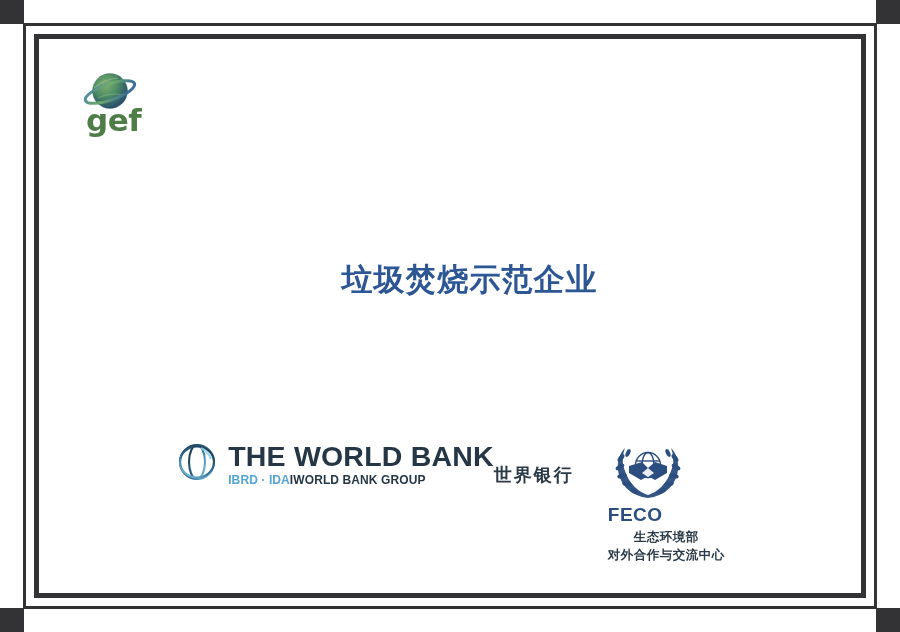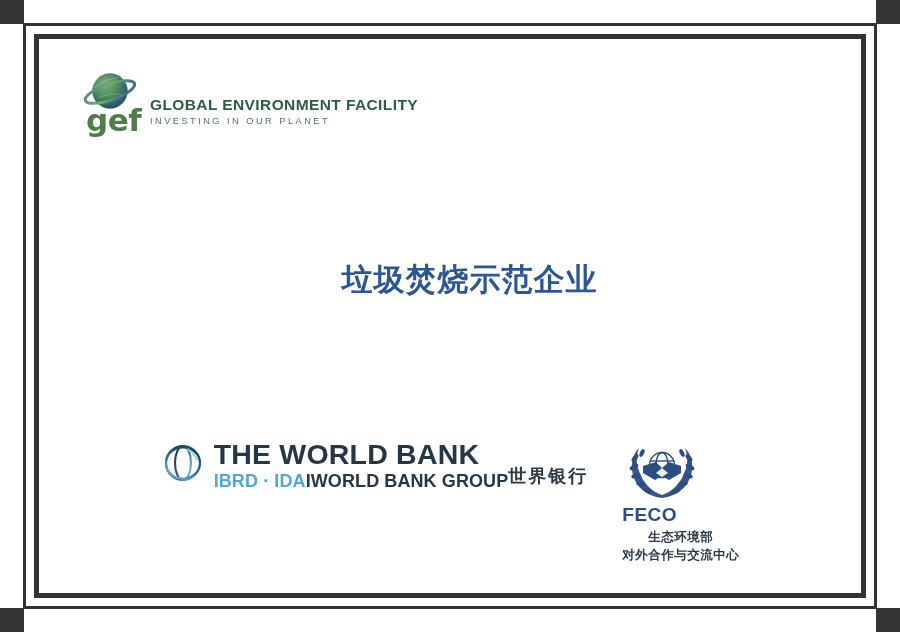--- a/index.html
+++ b/index.html
@@ -148,21 +148,21 @@
   .wb-main {
     font-size: 28.5px;
     font-weight: 700;
     color: #253746;
     letter-spacing: 0.2px;
     white-space: nowrap;
     font-family: "Liberation Sans", sans-serif;
   }
   .wb-sub {
     margin-top: 4px;
-    font-size: 18px;
+    font-size: 12px;
     font-weight: 700;
     letter-spacing: 0.1px;
     white-space: nowrap;
     font-family: "Liberation Sans", sans-serif;
   }
   .wb-sub .ibrd { color: #52a5d4; }
   .wb-sub .group { color: #253746; }
   .wb-cn {
     margin-top: 22px;
     font-size: 18px;
@@ -226,24 +226,20 @@
             <stop offset="100%" stop-color="#3d6f9c"></stop>
           </linearGradient>
         </defs>
         <circle cx="32" cy="21" r="17.5" fill="url(#gefGlobe)"></circle>
         <path d="M16 18 Q26 9 40 8" stroke="#9fc59a" stroke-width="1.1" fill="none" opacity="0.55"></path>
         <path d="M20 28 Q32 22 45 25" stroke="#9fc59a" stroke-width="1" fill="none" opacity="0.45"></path>
         <ellipse cx="32" cy="22" rx="26" ry="8" fill="none" stroke="url(#gefRing)" stroke-width="3" transform="rotate(-19 32 22)"></ellipse>
         <ellipse cx="32" cy="21" rx="17.5" ry="17.5" fill="none" stroke="#2b5b4a" stroke-width="0.6" opacity="0.5"></ellipse>
       </svg>
       <div class="gef-word">gef</div>
-    </div>
-    <div class="gef-text">
-      <div class="gef-title">GLOBAL ENVIRONMENT FACILITY</div>
-      <div class="gef-tagline">INVESTING IN OUR PLANET</div>
     </div>
   </div>
 
   <div id="title-block">
     <div class="title-line title-line-2">垃圾焚烧示范企业</div>
   </div>
 
   <div id="bottom-logos">
 
     <div class="wb-block">

